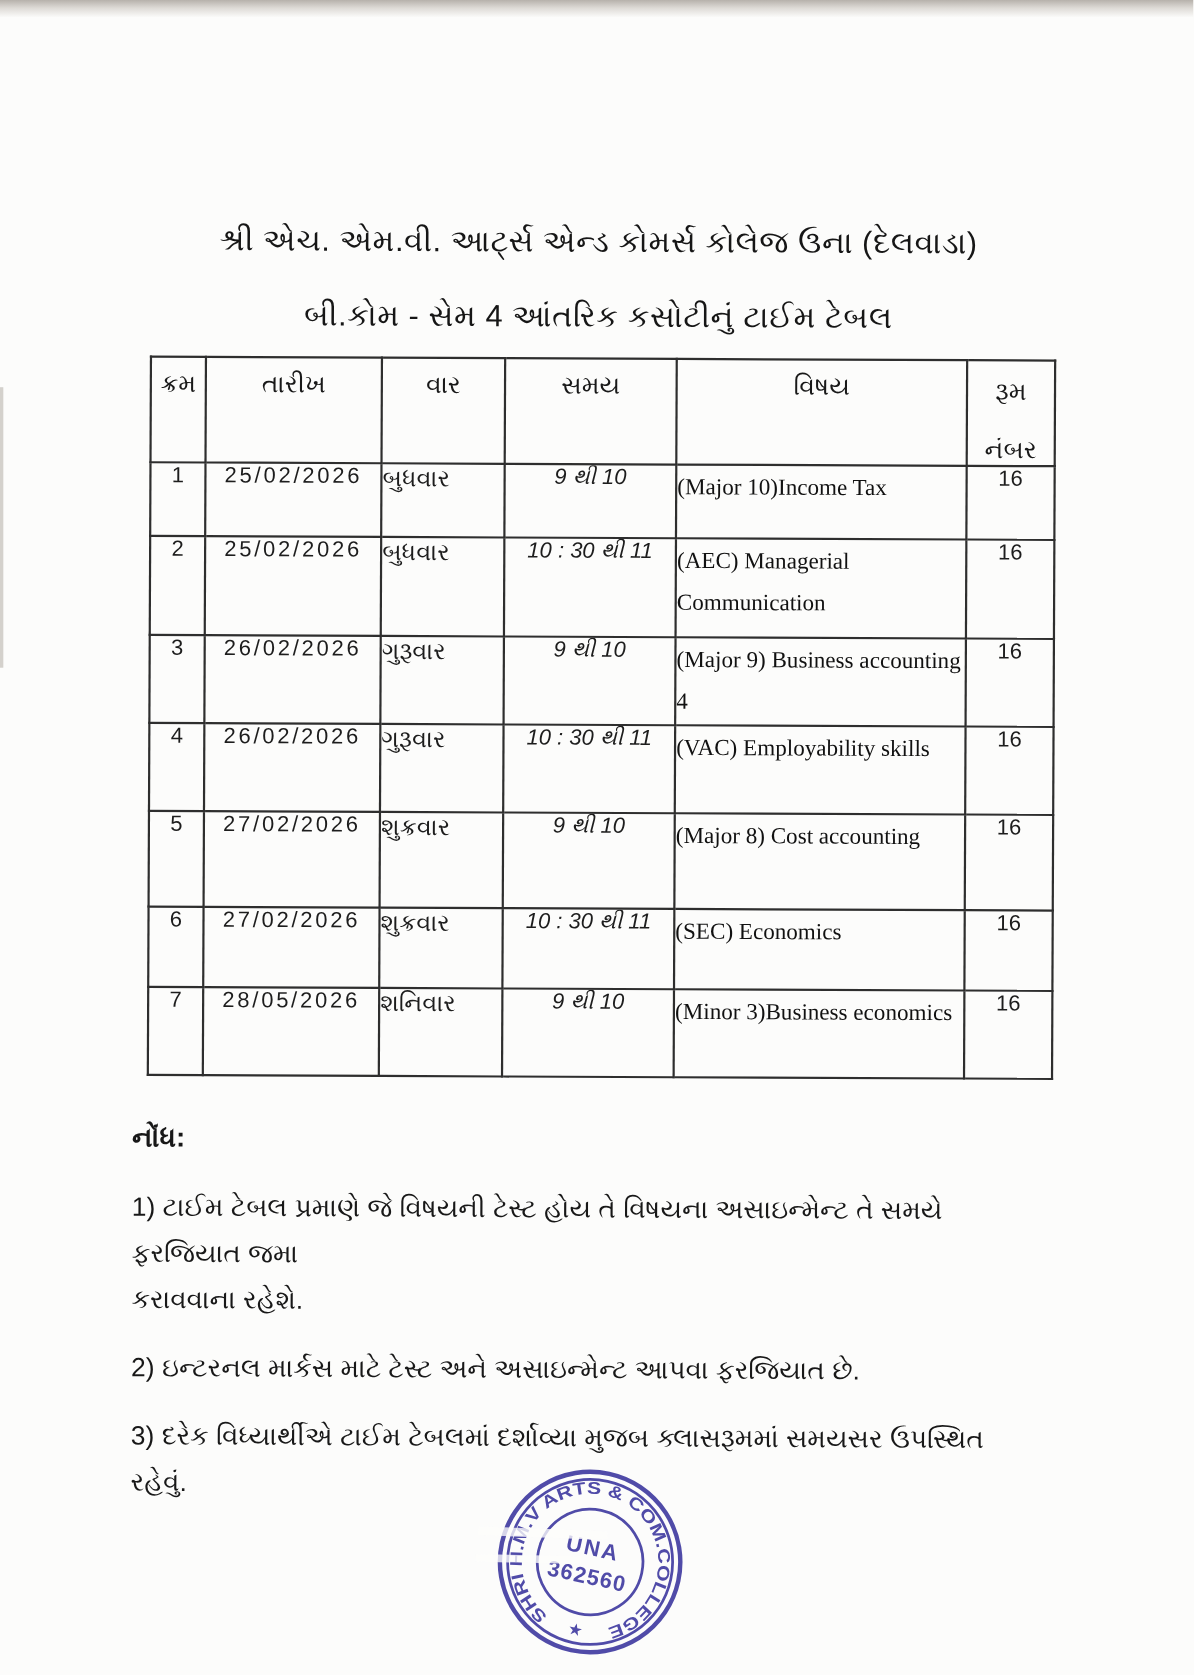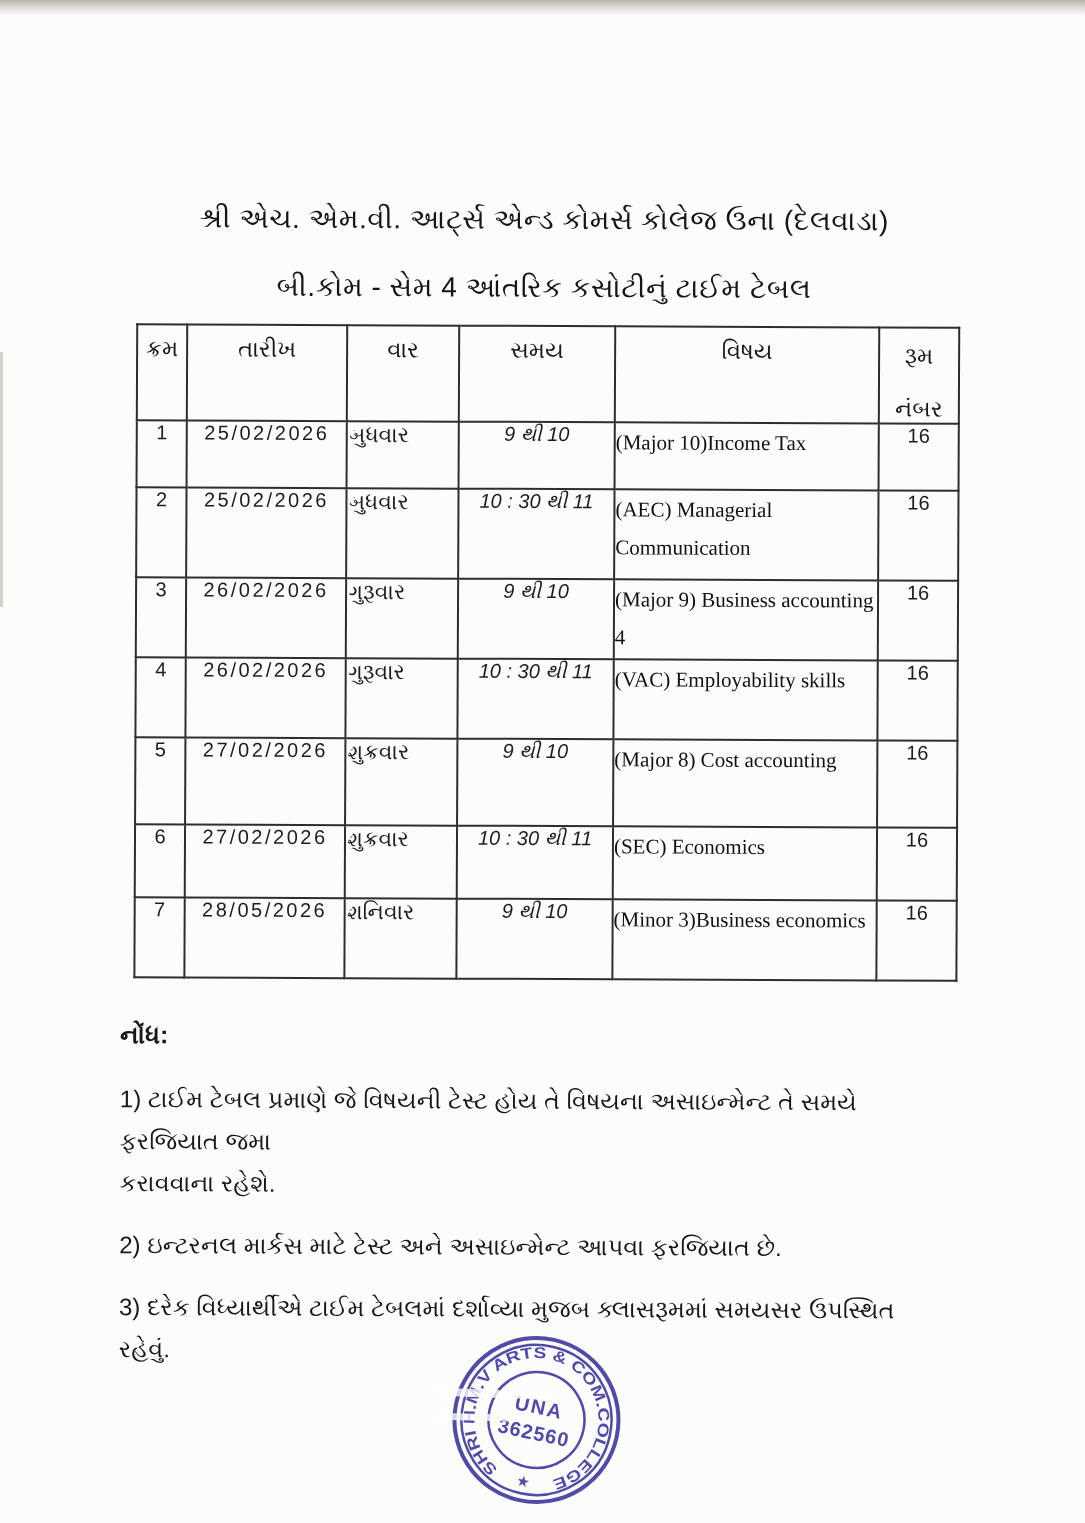--- a/index.html
+++ b/index.html
@@ -23,21 +23,21 @@
   table.tt{position:absolute;left:135px;top:325px;width:822px;
     border-collapse:collapse;table-layout:fixed;}
   .tt th,.tt td{border:2px solid #2e2e2e;vertical-align:top;overflow:hidden;
     font-weight:normal;padding:0;}
   .tt thead th{font-size:23px;font-weight:500;text-align:center;padding-top:10px;color:#191919;}
   .rhead{height:93px;}
   .r67{height:67px;} .r90{height:90px;} .r80{height:80px;} .r87{height:87px;} .r73{height:73px;}
   .room-head{height:80px;display:flex;flex-direction:column;justify-content:space-between;align-items:center;padding-top:4px;}
   .c-no{text-align:center;font-size:20px;padding-top:13px;}
   .c-date{text-align:center;font-size:20px;letter-spacing:2.5px;padding-top:13px;white-space:nowrap;}
-  .c-day{font-size:22px;padding:12px 0 0 10px;border-radius:23px;}
+  .c-day{font-size:22px;padding:12px 0 0 10px;}
   .c-time{text-align:center;font-size:20px;padding-top:15px;white-space:nowrap;font-style:italic;}
   .c-subj{font-family:"Liberation Serif","DejaVu Serif",serif;font-size:21px;
     line-height:38px;padding:7px 4px 0 10px;color:#111;}
   .c-room{text-align:center;font-size:20px;padding-top:24px;margin-left:24px;}
 
   .notes{position:absolute;left:122px;top:1022px;width:832px;font-size:24px;color:#181818;}
   .note-head{font-size:25px;font-weight:600;margin-bottom:28px;}
   .note-item{margin-bottom:20px;line-height:42px;white-space:pre-line;}
 
   .stamp{position:absolute;left:430px;top:1310px;}

